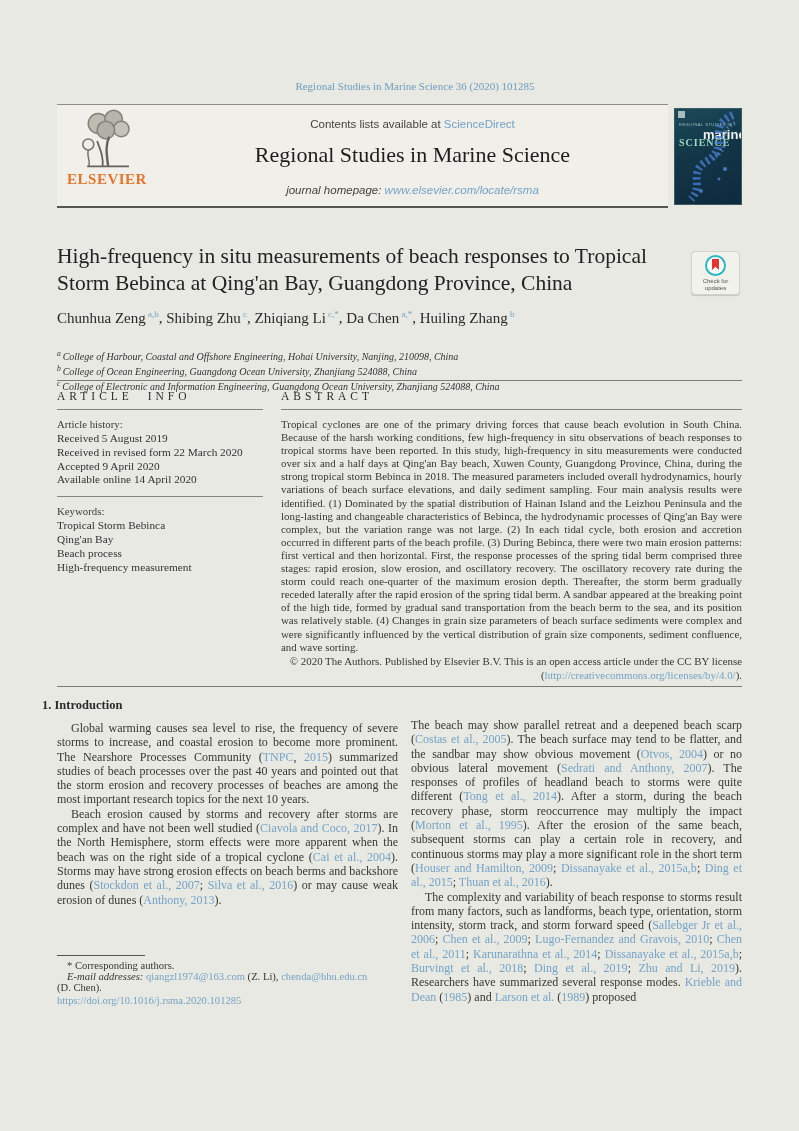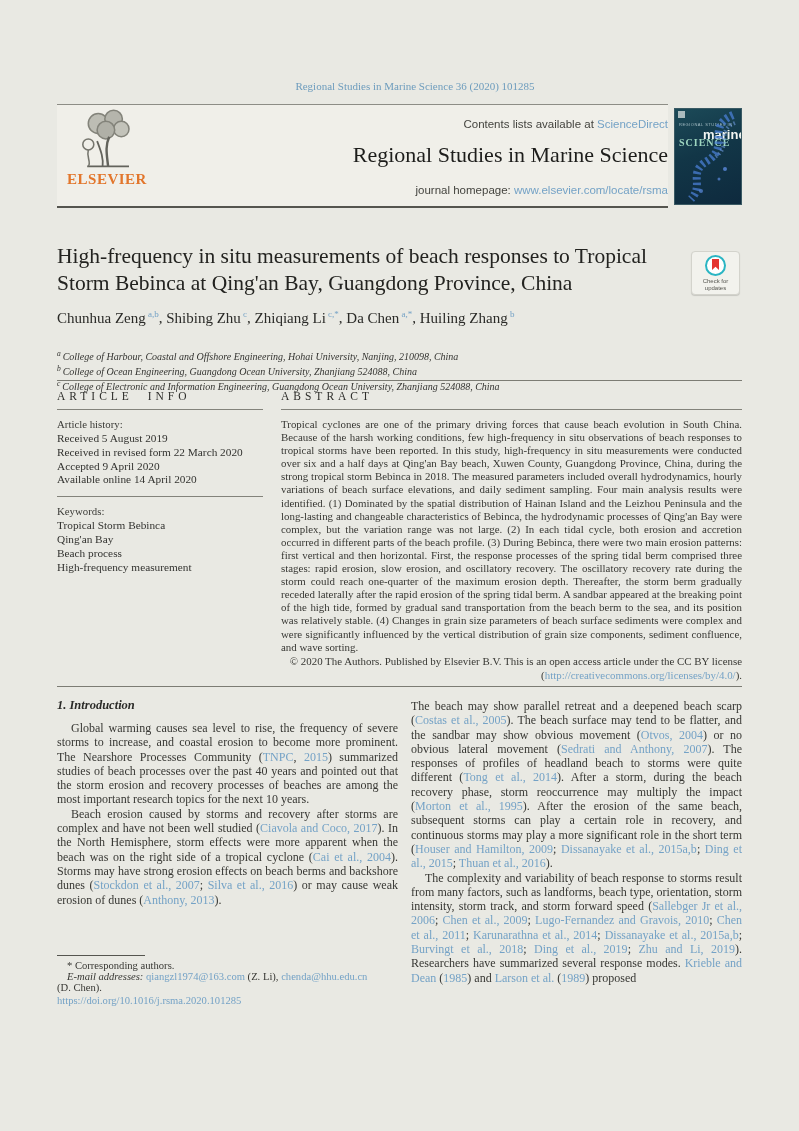--- a/index.html
+++ b/index.html
@@ -8,24 +8,24 @@
   .sup{font-size:9px;vertical-align:super;color:#74a2c6;letter-spacing:0;}
   .asup{font-size:7.5px;vertical-align:super;}
   .ital{font-style:italic;}
   
   .cite-top{position:absolute;top:80px;left:0;width:100%;text-align:center;font-size:11px;color:#6d9cbd;}
   
   .banner{position:absolute;top:104px;left:57px;width:611px;height:101px;background:#f0efe9;border-top:1px solid #8d8d86;border-bottom:2px solid #55554f;}
   .logo-wrap{position:absolute;left:4px;top:4px;width:92px;height:94px;text-align:center;}
   .logo-tree{display:block;margin:0 auto;}
   .logo-text{font-size:15px;font-weight:bold;color:#e2762c;letter-spacing:0.5px;font-family:"Liberation Serif",serif;}
-  .banner-center{position:absolute;left:100px;right:0;top:0;height:100%;text-align:right;}
+  .banner-center{position:absolute;left:100px;right:0;top:0;height:100%;text-align:center;}
   .contents-line{margin-top:13px;font-size:11.5px;color:#44443f;font-family:"Liberation Sans",sans-serif;}
   .journal-title{margin-top:12px;font-size:22px;color:#1d1d1b;font-family:"Liberation Serif",serif;}
-  .homepage-line{margin-top:16px;font-size:11.5px;color:#44443f;font-family:"Liberation Sans",sans-serif;}
+  .homepage-line{margin-top:16px;font-size:11.5px;color:#44443f;font-family:"Liberation Sans",sans-serif;font-style:italic;}
   
   .cover{position:absolute;left:674px;top:108px;width:66px;height:95px;background:linear-gradient(160deg,#1c4a58 0%,#123647 45%,#0e2a3e 100%);border:1px solid #3a5a64;overflow:hidden;}
   .cover-logo{position:absolute;left:3px;top:2px;width:7px;height:7px;background:#cfd8d8;opacity:.8;}
   .cover-smallcaps{position:absolute;left:4px;top:13px;font-size:4px;letter-spacing:.5px;color:#a7bfc6;font-family:"Liberation Sans",sans-serif;}
   .cover-t1{position:absolute;left:4px;top:19px;font-size:13px;font-weight:bold;color:#f2f5f2;font-family:"Liberation Sans",sans-serif;line-height:13px;margin-left:24px;}
   .cover-t2{position:absolute;left:4px;top:28px;font-size:10px;font-weight:bold;letter-spacing:1px;color:#9ed6c0;font-family:Liberation Serif, serif;}
   
   .art-title{position:absolute;left:57px;top:243px;width:628px;font-size:21.5px;line-height:27px;color:#232320;}
   .badge{position:absolute;left:691px;top:251px;width:47px;height:42px;background:#f2f2ed;border:1px solid #d3d3cc;border-radius:4px;box-shadow:0 1px 1px rgba(0,0,0,.15);text-align:center;cursor:pointer;}
   .badge-circle{margin:3px auto 0;width:17px;height:17px;border-radius:50%;background:#fff;border:2px solid #2ab5c3;position:relative;}
@@ -38,24 +38,24 @@
   .col-info{position:absolute;left:57px;top:390px;width:206px;}
   .col-abs{position:absolute;left:281px;top:390px;width:461px;}
   .sec-head{font-size:11.5px;letter-spacing:4px;word-spacing:8px;color:#2e2e2b;}
   .sec-rule{border-top:1px solid #83837b;margin:7px 0 8px;}
   .info-label{font-size:10.8px;color:#3a3a36;margin-bottom:2px;}
   .info-line{font-size:11.3px;line-height:13.8px;color:#333330;}
   .info-split{border-top:1px solid #83837b;margin:9px 0 8px;width:100%;}
   .abs-text{font-size:10.9px;line-height:13.1px;text-align:justify;color:#373733;}
   .abs-copy{font-size:10.9px;line-height:13.1px;text-align:right;color:#373733;margin-top:1px;}
   
-  .intro-head{position:absolute;left:57px;top:698px;font-size:12.5px;font-weight:bold;color:#2b2b28;font-style:italic;}
+  .intro-head{position:absolute;left:42px;top:698px;font-size:12.5px;font-weight:bold;color:#2b2b28;}
   .body-col{font-size:12px;line-height:14.3px;text-align:justify;color:#373733;}
   .body-col p{margin:0;text-indent:14px;}
-  .body-col p.noindent{text-indent:0;}
+  .body-col p.noindent{text-indent:0;margin-top:19px;}
   #left-body{position:absolute;left:57px;top:721px;width:341px;}
   #right-body{position:absolute;left:411px;top:699px;width:331px;}
   .fn-rule{position:absolute;left:57px;top:955px;width:88px;border-top:1px solid #55554f;}
   .footnote{position:absolute;left:57px;top:960px;width:345px;font-size:10.6px;line-height:11.2px;color:#373733;}
   .footnote .ind{text-indent:10px;}
   .doi-line{position:absolute;left:57px;top:995px;font-size:10.6px;}
   .footer-line{position:absolute;left:57px;top:1008px;width:685px;font-size:10.2px;color:#373733;}
 </style>
 </head>
 <body>

